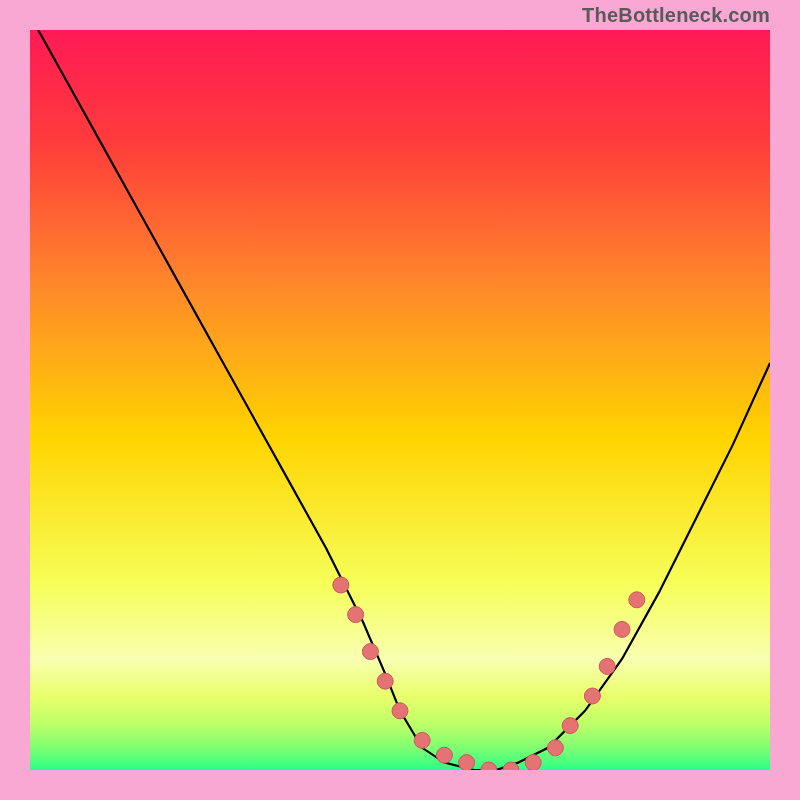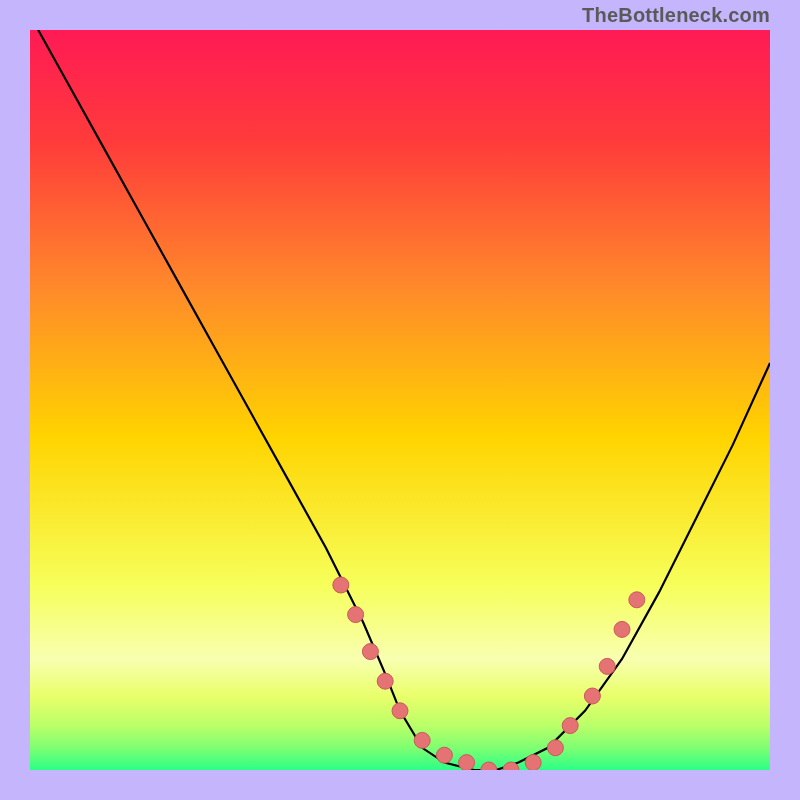--- a/index.html
+++ b/index.html
@@ -1,21 +1,21 @@
 <!DOCTYPE html>
 <html><head>
 <meta charset="utf-8">
 <style>
   * { margin: 0; padding: 0; box-sizing: border-box; }
   html, body { width: 800px; height: 800px; overflow: hidden; background: #000; }
   .chart-container {
     position: relative;
     width: 800px;
     height: 800px;
-    background: #c4b5fd;
+    background: #f9a8d4;
   }
   .plot-area {
     position: absolute;
     left: 30px;
     top: 30px;
     width: 740px;
     height: 740px;
   }
   .watermark {
     position: absolute;

